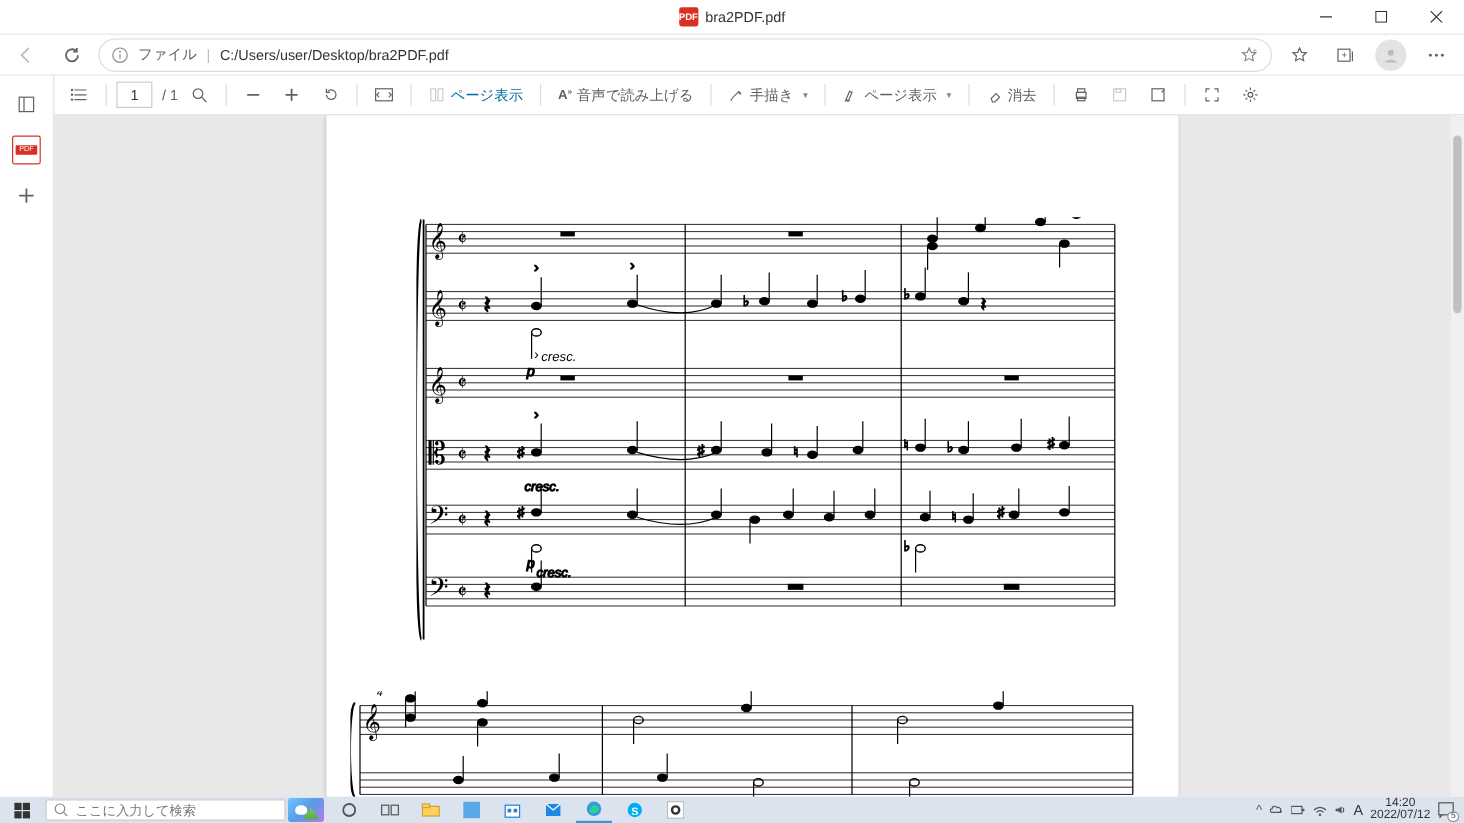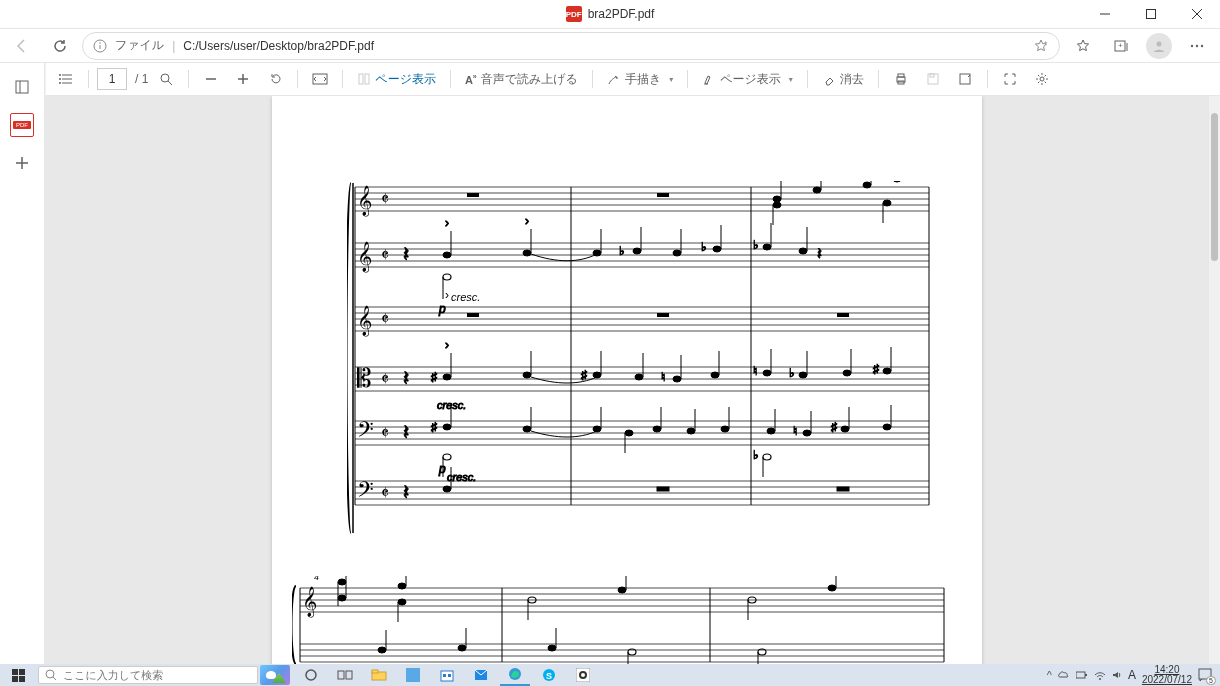--- a/index.html
+++ b/index.html
@@ -41,26 +41,26 @@
 
   
   .scrollbar{ position:absolute; right:0; top:96px; bottom:22px; width:12px; background:#f0f0f0; border-left:1px solid #e6e6e6;}
   .scroll-thumb{ position:absolute; left:2px; right:2px; background:#c0c0c0; border-radius:4px;}
 
   
   .taskbar{ position:absolute; left:0; right:0; bottom:0; height:22px; background:#dbe3ee; display:flex; align-items:stretch; font-size:11px; color:#333;}
   .tb-start{ width:36px; display:flex; align-items:center; justify-content:center;}
   .win-logo{ display:grid; grid-template-columns:6px 6px; grid-template-rows:6px 6px; gap:1px;}
   .win-logo span{ background:#333;}
-  .search-box{ display:flex; align-items:center; background:#fff; width:220px; margin:2px; border-radius:2px; border:1px solid #ccc; padding:0 6px; gap:6px; color:#777;}
+  .search-box{ display:flex; align-items:center; background:#fff; width:200px; margin:2px; border-radius:2px; border:1px solid #ccc; padding:0 6px; gap:6px; color:#777;}
   .task-icons{ display:flex; align-items:center; gap:4px; margin-left:6px;}
   .task-btn{ width:30px; height:22px; display:flex; align-items:center; justify-content:center;}
   .task-right{ margin-left:auto; display:flex; align-items:center; gap:6px; padding-right:8px;}
   .tray-icons{ display:flex; align-items:center; gap:6px; color:#555;}
-  .clock{ text-align:center; line-height:10px; font-size:10px;text-decoration:underline;}
+  .clock{ text-align:center; line-height:10px; font-size:10px;}
   .ime{ font-size:12px;}
   .weather-img{ width:40px; height:20px; border-radius:2px; background: linear-gradient(135deg,#6ec6ff,#5a9ae6 50%,#b07de6); position:relative; overflow:hidden;}
   .weather-img::before{content:""; position:absolute; left:6px; top:6px; width:10px;height:8px;background:#fff;border-radius:50% 50% 40% 40%;}
   .weather-img::after{content:""; position:absolute; right:4px; bottom:2px; width:14px;height:10px; background:linear-gradient(180deg,#7c5 0%, #5a4 100%); clip-path:polygon(0 100%,50% 0,100% 100%);}
   svg{display:block;}
 </style>
 </head>
 <body>
 
 <div class="titlebar">

